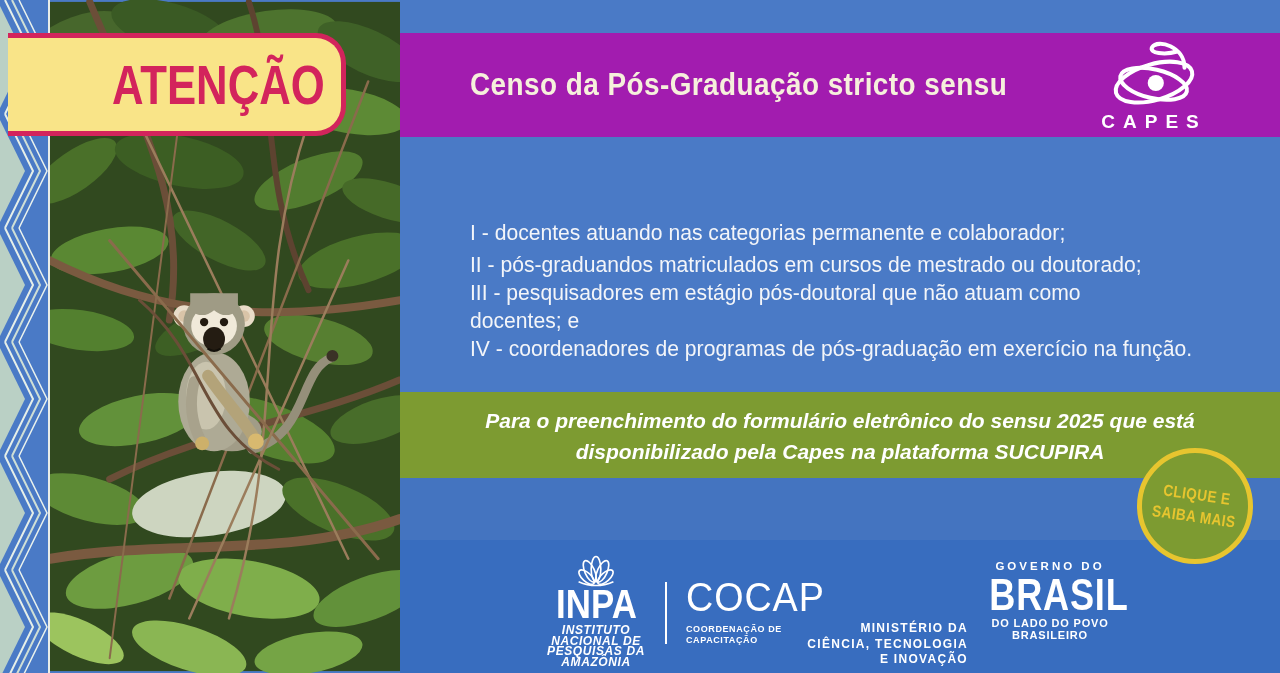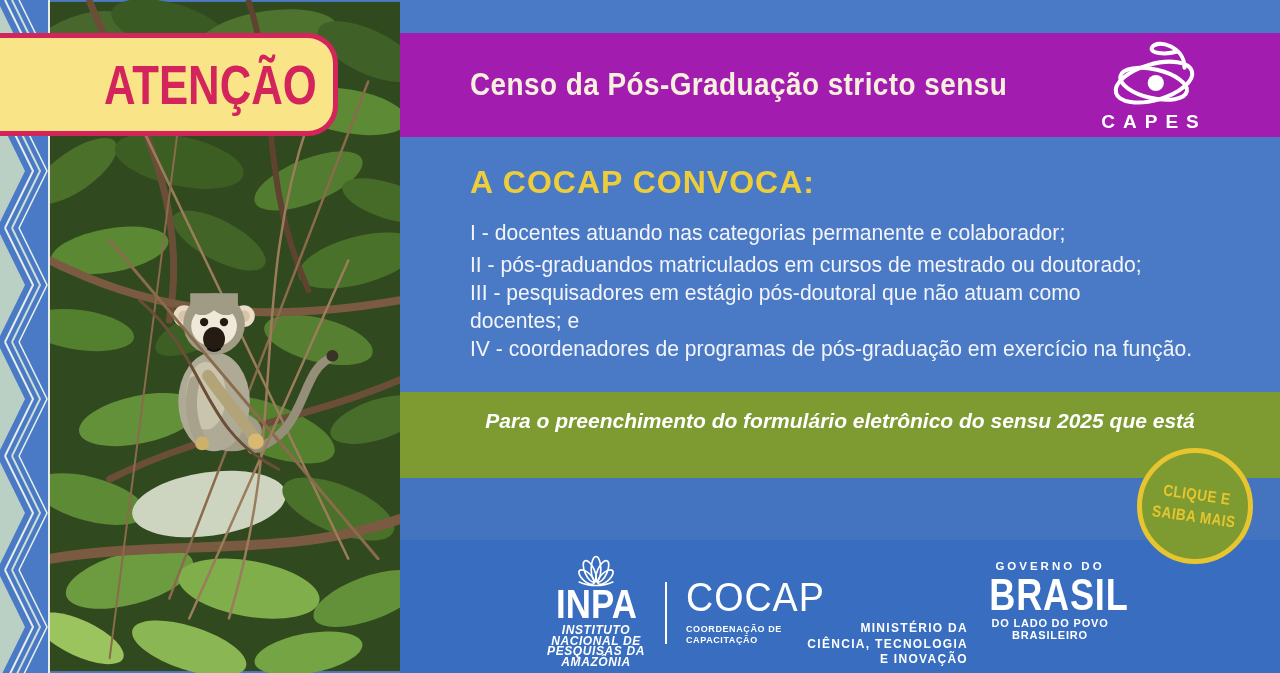--- a/index.html
+++ b/index.html
@@ -7,21 +7,21 @@
   .canvas { position:relative; width:1280px; height:673px; overflow:hidden; background:#4a7ac6; }
 
   
   .zigzag { position:absolute; left:0; top:0; width:48px; height:673px; }
 
   
   .photo { position:absolute; left:48px; top:0; width:352px; height:673px; border-left:2px solid #e9ede8; }
   .photo svg { display:block; }
 
   
-  .badge { position:absolute; left:0; top:33px; width:338px; height:103px; z-index:6;
+  .badge { position:absolute; left:8px; top:33px; width:338px; height:103px; z-index:6;
            background:#f9e488; border:5px solid #d3245c; border-left:none;
            border-radius:0 30px 30px 0; display:flex; align-items:center; justify-content:flex-end;
            padding-right:16px; }
   .badge-text { color:#d3245c; font-size:56px; font-weight:900; letter-spacing:0;
                 display:inline-block; transform:scaleX(.78); transform-origin:right center; }
 
   
   .right { position:absolute; left:400px; top:0; width:880px; height:673px; background:#4a7ac6; }
   .band-mid    { position:absolute; left:0; top:478px; width:880px; height:62px; background:#4474c0; }
   .band-bottom { position:absolute; left:0; top:540px; width:880px; height:133px; background:#386dbf; }
@@ -180,32 +180,32 @@
             <ellipse cx="0" cy="0" rx="44" ry="20" transform="rotate(-16)"></ellipse>
             <ellipse cx="0" cy="2" rx="38" ry="16" transform="rotate(13)"></ellipse>
             <path d="M34,-16 C34,-40 4,-48 -2,-39 C-6,-32 12,-30 26,-34"></path>
           </g>
           <circle cx="2" cy="1" r="9" fill="#ffffff"></circle>
         </svg>
         <div class="capes-name">CAPES</div>
       </div>
     </div>
 
-    <div class="heading">A COCAP CONVOCA:</div>
 
     <div class="list">
       <span class="list-line">I - docentes atuando nas categorias permanente e colaborador;</span>
       <span class="list-line" style="margin-top:4px;">II - pós-graduandos matriculados em cursos de mestrado ou doutorado;</span>
       <span class="list-line">III - pesquisadores em estágio pós-doutoral que não atuam como</span>
       <span class="list-line">docentes; e</span>
       <span class="list-line">IV - coordenadores de programas de pós-graduação em exercício na função.</span>
     </div>
 
     <div class="banner-band">
       <div class="banner-line">Para o preenchimento do formulário eletrônico do sensu 2025 que está</div>
+      <div class="banner-line">disponibilizado pela Capes na plataforma SUCUPIRA</div>
     </div>
 
     <div class="cta">
       <div class="cta-inner">
         <span>CLIQUE E</span>
         <span>SAIBA MAIS</span>
       </div>
     </div>
 
     <div class="footer">

